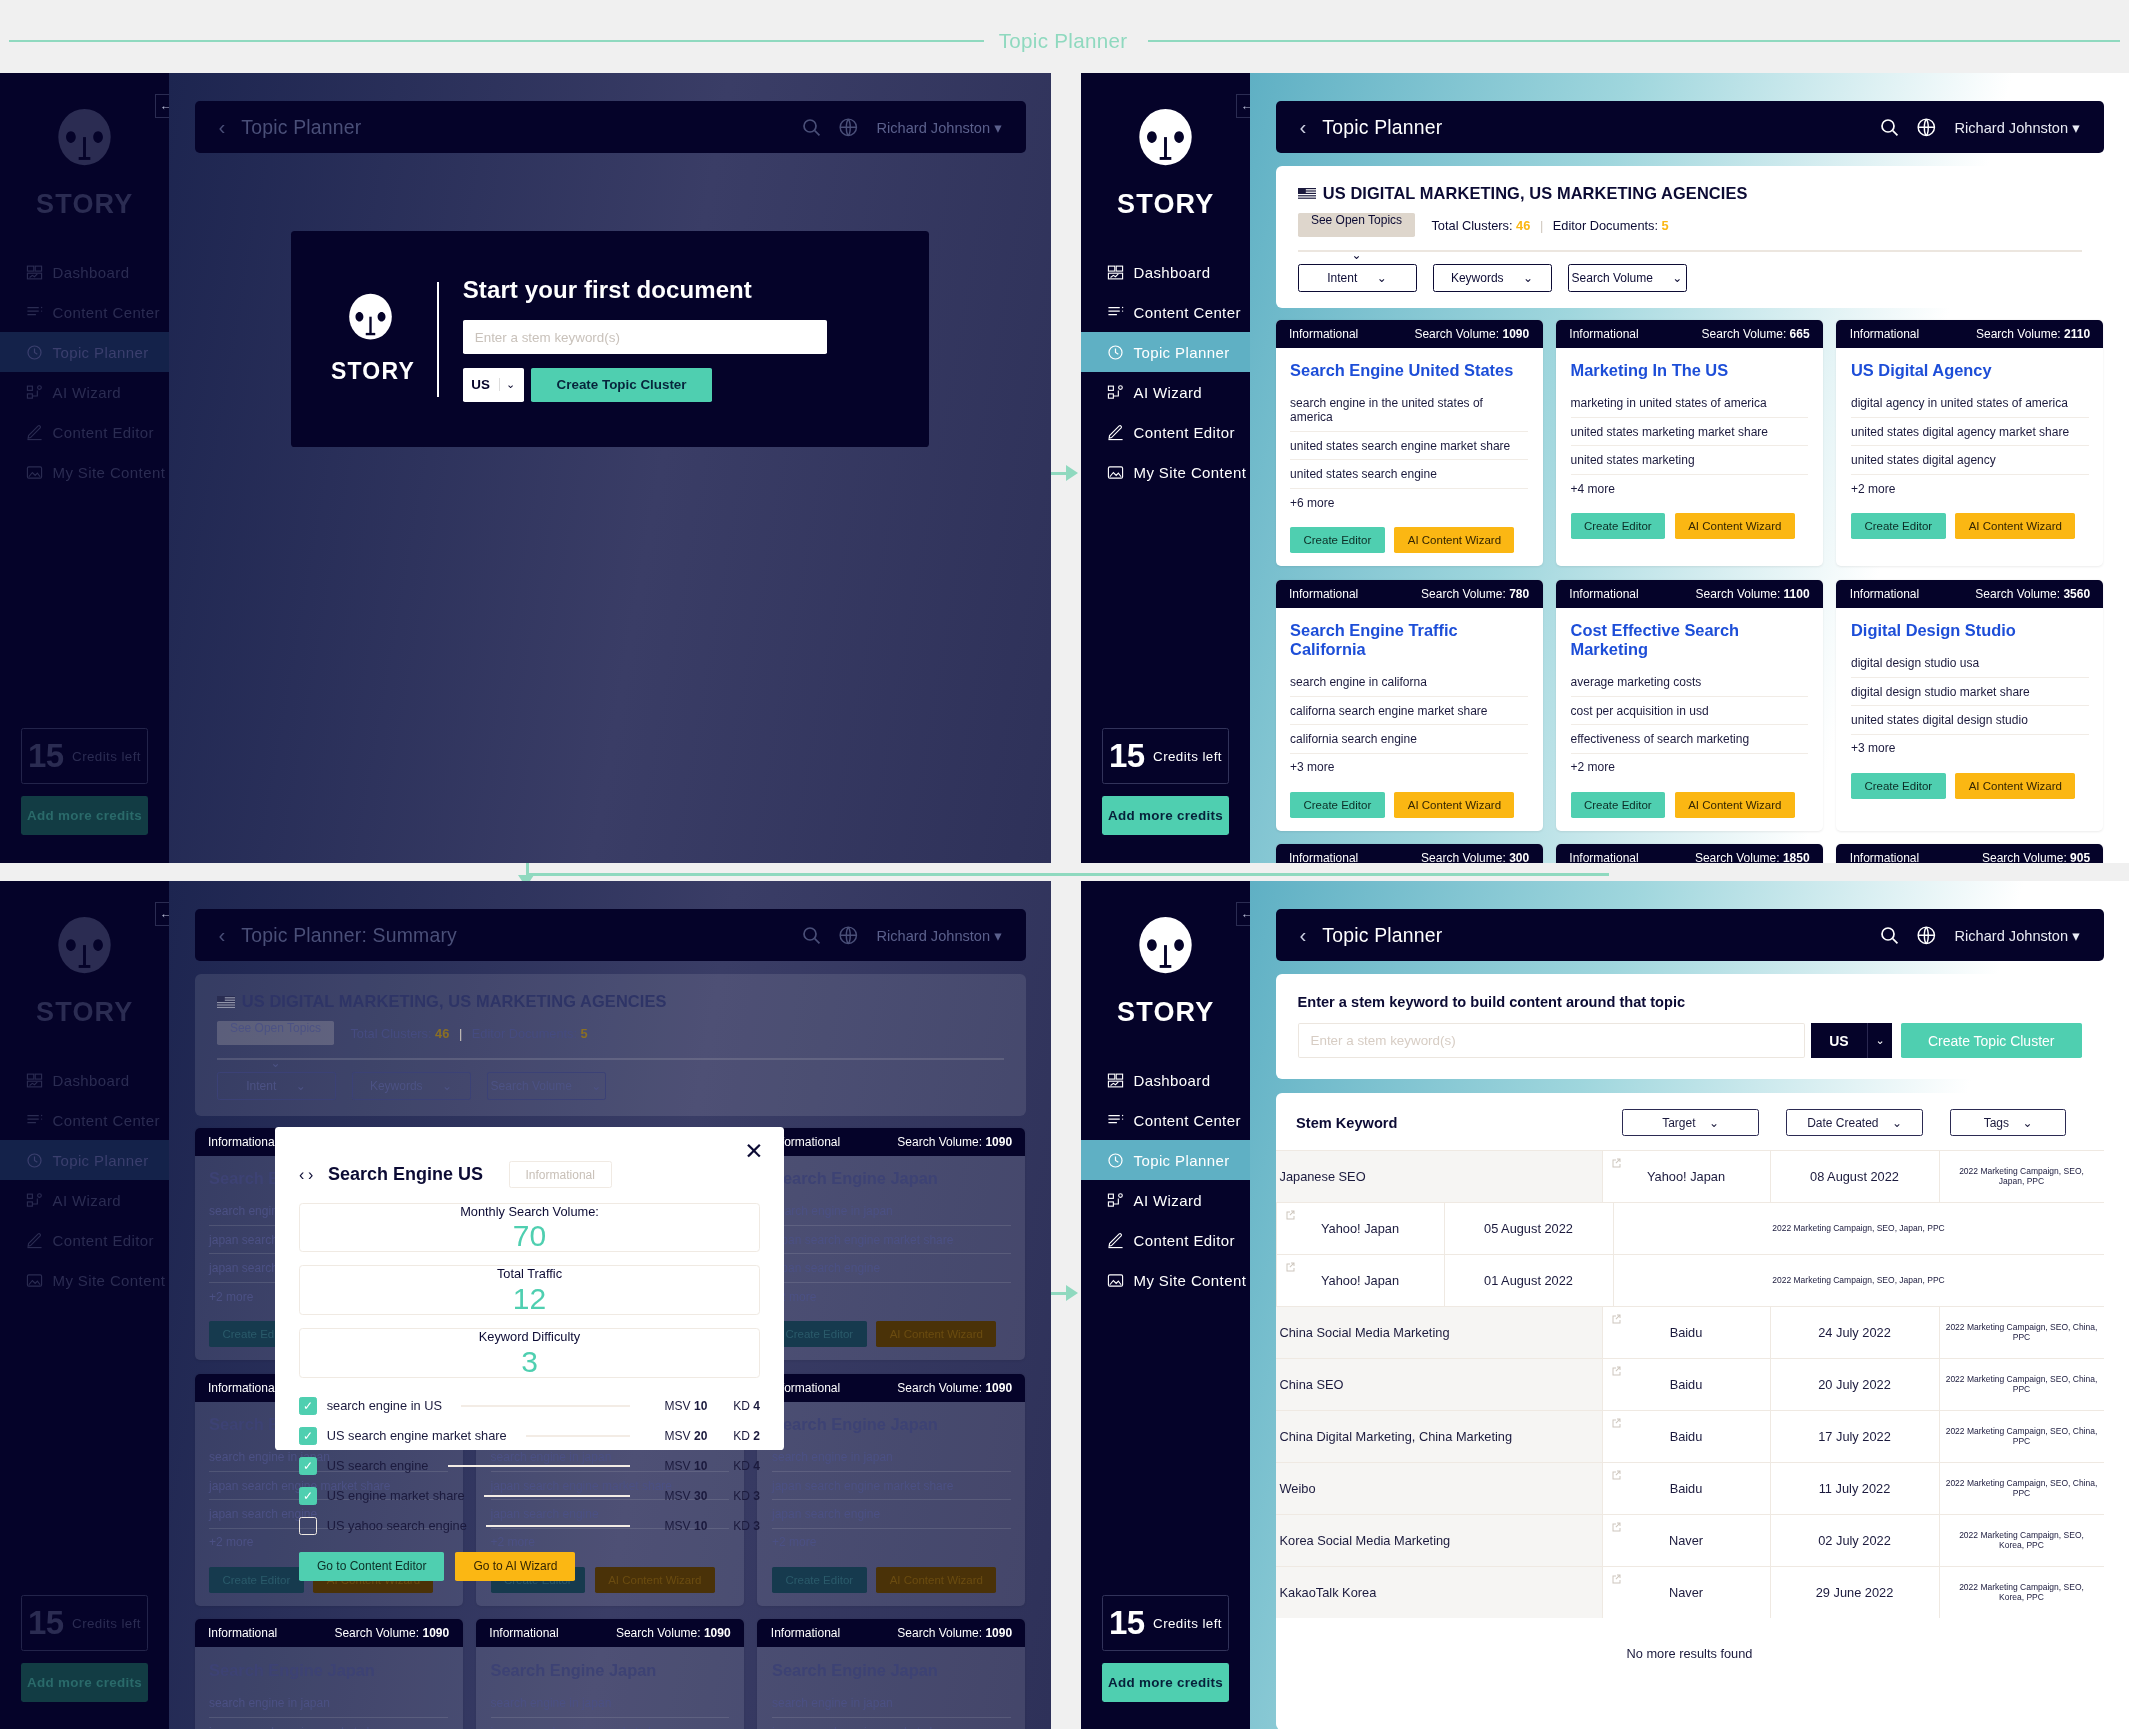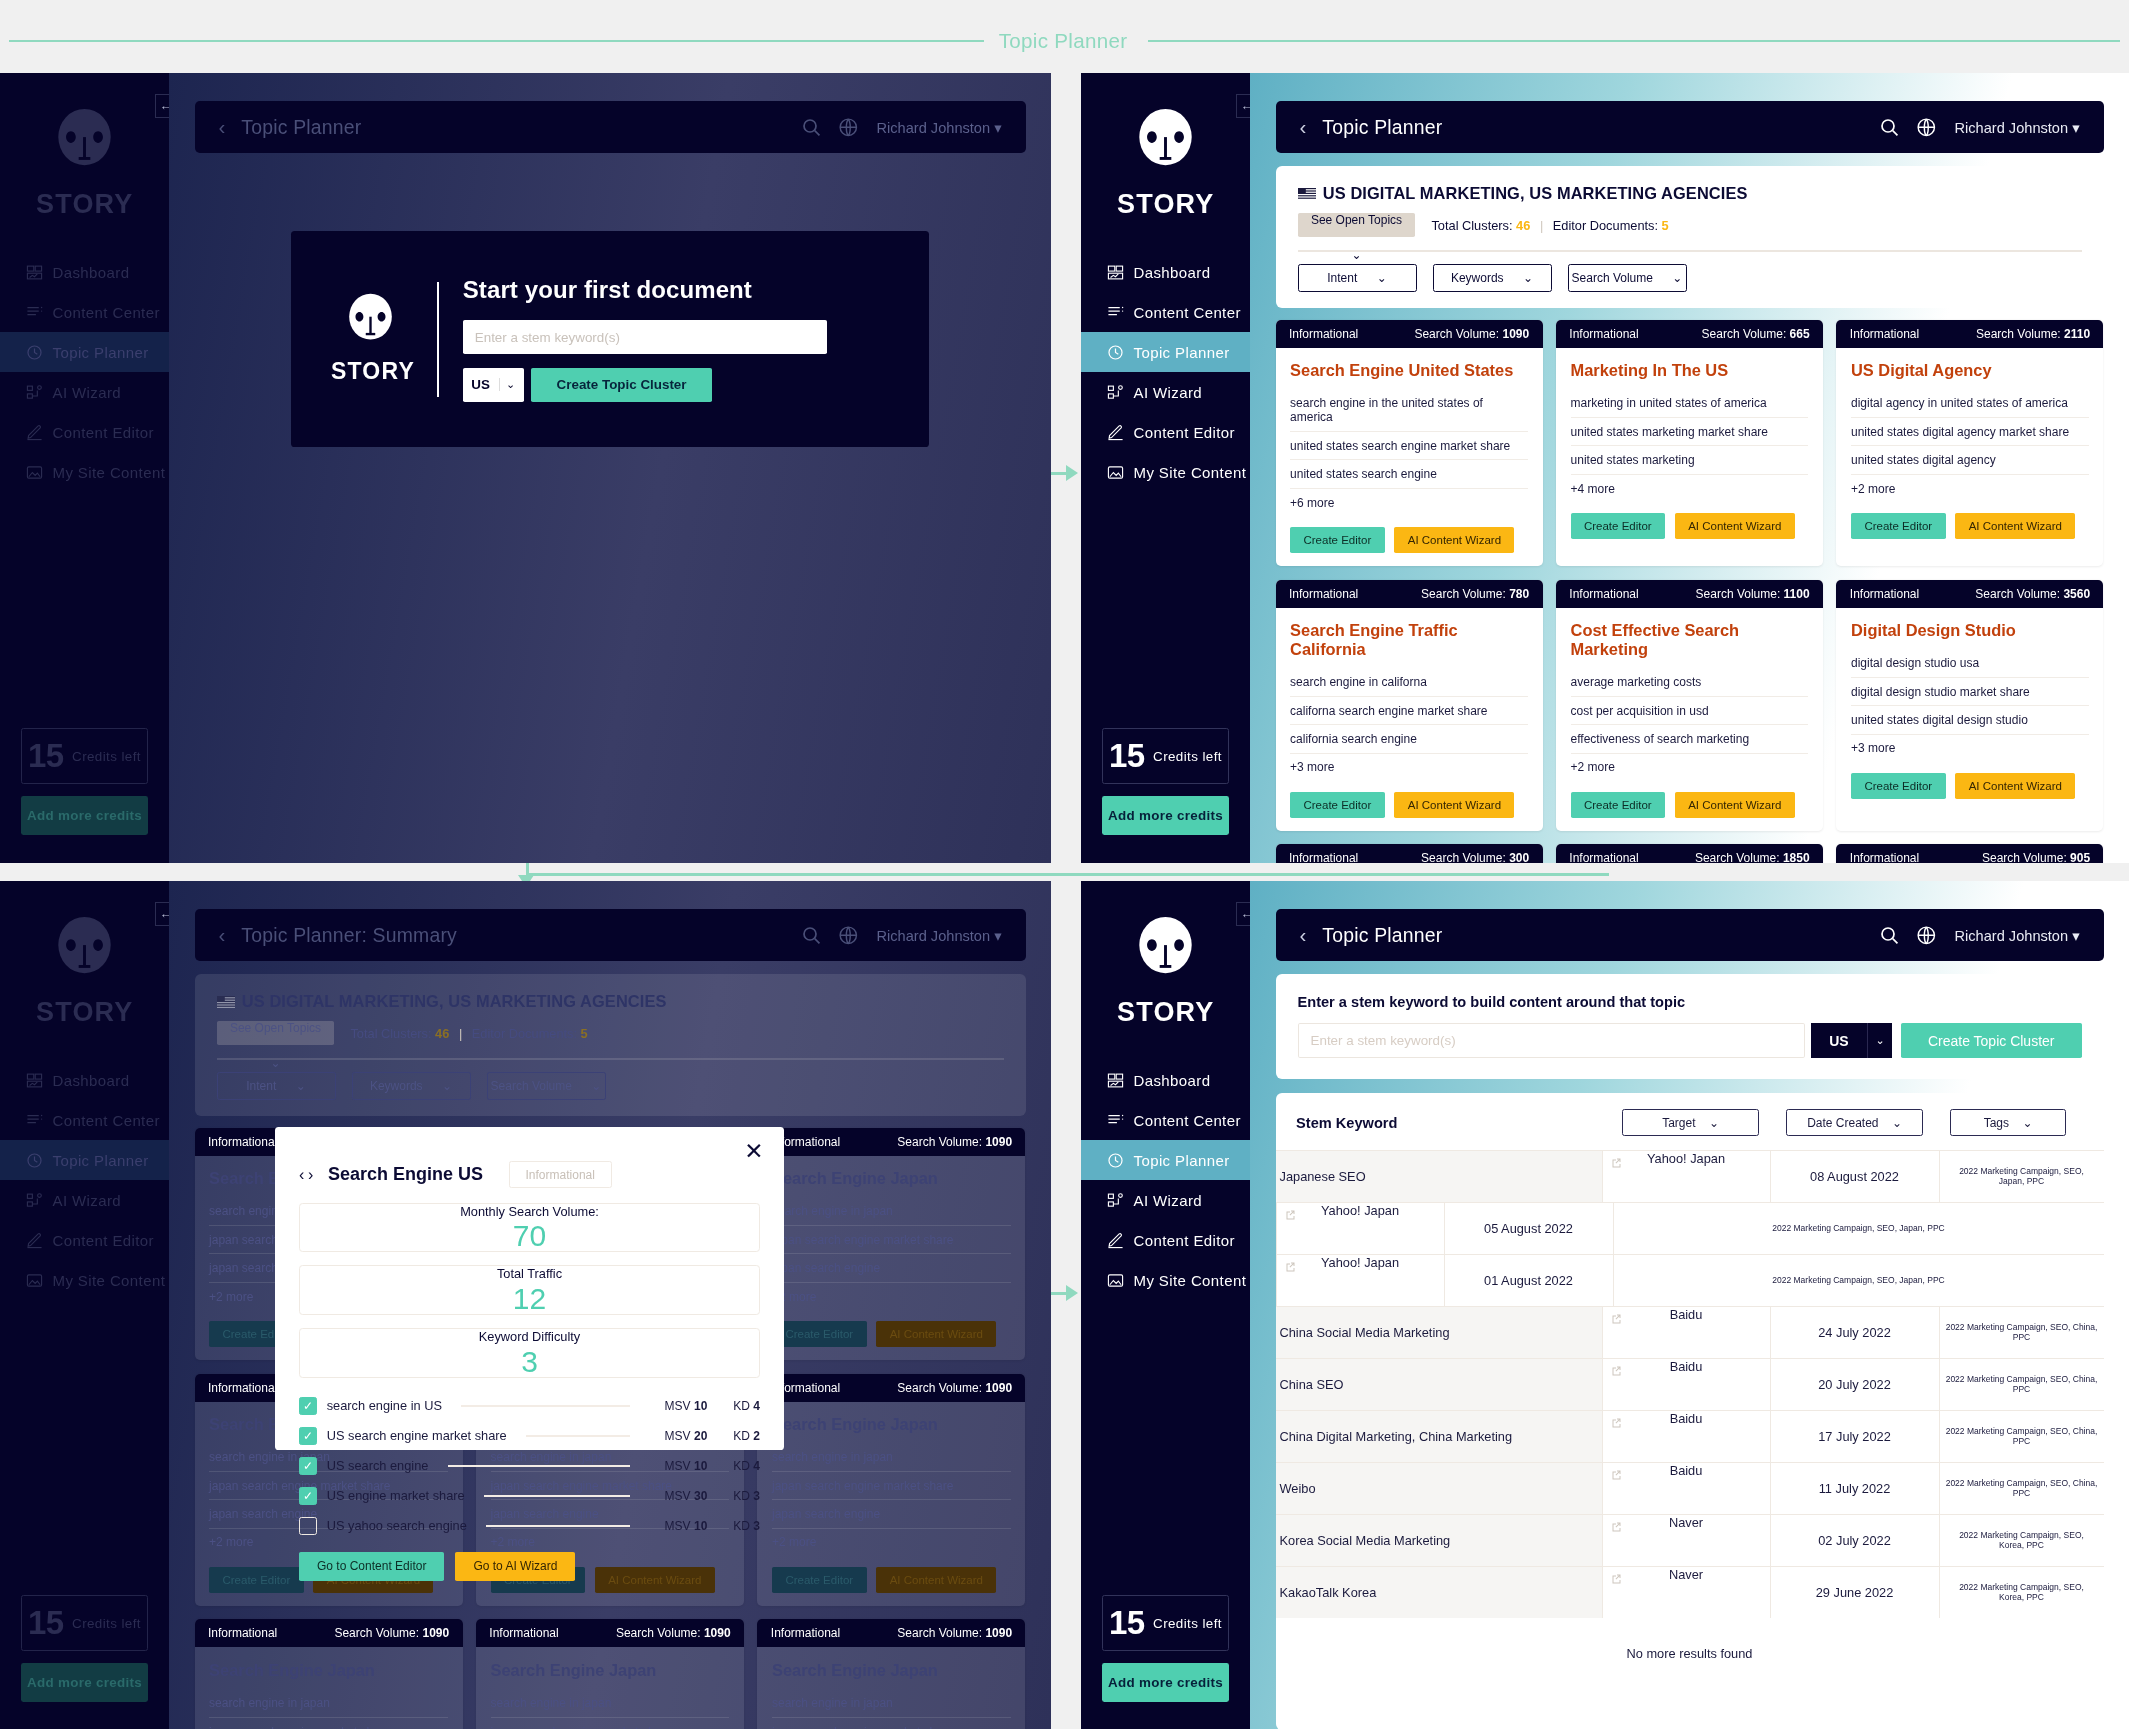--- a/index.html
+++ b/index.html
@@ -106,21 +106,21 @@
   .theme-dark-blue .filt { border-color:#3b4176; color:#4c5284; }
 
   
   .cards { display:grid; grid-template-columns:repeat(3,1fr); gap:13.4px; margin-top:12px; }
   .tcard { background:#fff; border-radius:4.9px; overflow:hidden; box-shadow:0 0.6px 2.4px rgba(0,0,0,.08); }
   .theme-dark-blue .tcard { background:rgba(255,255,255,.10); }
   .tcard-head { background:#050329; color:#fff; height:28px; display:flex; align-items:center;
      justify-content:space-between; padding:0 13.4px; font-size:12px; }
   .tcard-head b { font-weight:700; }
   .tcard-body { padding:13.4px 14.6px 13.4px; }
-  .tcard-h { font-size:16.4px; font-weight:700; color:#c2410c; margin-bottom:9.7px; }
+  .tcard-h { font-size:16.4px; font-weight:700; color:#1d4ed8; margin-bottom:9.7px; }
   .theme-dark-blue .tcard-h { color:#3d4274; }
   .kw { font-size:12px; color:#1b1a3d; padding:6.7px 0; border-bottom:1.2px solid #f1ece6; }
   .theme-dark-blue .kw { color:#4b5084; border-bottom-color:rgba(241,236,230,.12); }
   .kw.more { border-bottom:none; }
   .tcard-btns { display:flex; gap:9.7px; margin-top:11px; }
   .bt { height:25.5px; border-radius:1.8px; display:flex; align-items:center; justify-content:center; font-size:11.5px; padding:0 13.4px; }
   .bt-green { background:#4fcfb0; color:#0c2e26; }
   .bt-amber { background:#fbb713; color:#352602; }
   .theme-dark-blue .bt-green { background:#163a4e; color:#2a5a6a; }
   .theme-dark-blue .bt-amber { background:#4a3208; color:#6b4c10; }
@@ -141,21 +141,21 @@
   
   .tbl-panel { background:#fff; border-radius:6px; margin-top:14.6px; padding:0 0 18px; flex:1; overflow:hidden; }
   .tbl-head { display:flex; align-items:center; padding:16px 20.6px 13.4px; }
   .tbl-head .th-stem { font-size:14.6px; font-weight:700; color:#0c0b34; flex:0 0 326px; }
   .th-filt { border:1.2px solid #2b2a52; border-radius:2.4px; height:27px; display:flex; align-items:center;
      justify-content:center; gap:13.4px; font-size:12px; color:#1b1a3d; }
   .th-wrap { display:flex; gap:27px; }
   .tbl-row { display:flex; border-top:1.2px solid #efe9e2; min-height:52px; align-items:stretch; }
   .tbl-row .c-kw { flex:0 0 326px; background:#f6f5f3; display:flex; align-items:center; padding-left:4px;
      font-size:12.8px; color:#1b1a3d; position:relative; }
-  .tbl-row .c-tg { flex:0 0 168px; display:flex; align-items:flex-start; justify-content:center; font-size:12.8px;
+  .tbl-row .c-tg { flex:0 0 168px; display:flex; align-items:center; justify-content:center; font-size:12.8px;
      color:#1b1a3d; border-left:1.2px solid #efe9e2; position:relative; }
   .tbl-row .c-dt { flex:0 0 169px; display:flex; align-items:center; justify-content:center; font-size:12.8px;
      color:#1b1a3d; border-left:1.2px solid #efe9e2; }
   .tbl-row .c-tags { flex:1; display:flex; align-items:center; justify-content:center; font-size:8.5px;
      color:#1b1a3d; border-left:1.2px solid #efe9e2; text-align:center; padding:0 6px; }
   .ext-ico { position:absolute; left:7.3px; top:6px; width:12px; height:12px; color:#cdc6bd; }
   .no-more { text-align:center; font-size:12.8px; color:#1b1a3d; padding:28px 0 6px; }
   .modal { position:absolute; left:275px; top:1127px; width:509px; height:323px; background:#fff;
      border-radius:3.6px; padding:18px 24px 0; z-index:30; }
   .modal-close { position:absolute; right:20.6px; top:13.4px; font-size:23px; color:#0c0b34; line-height:1; }

